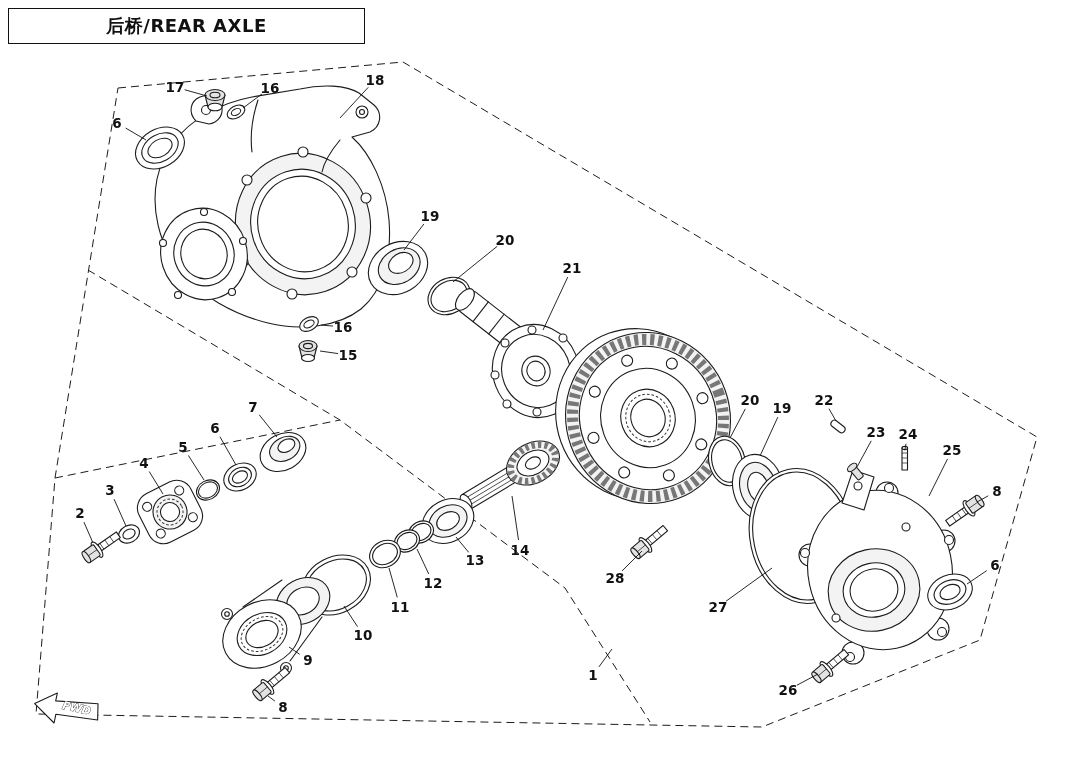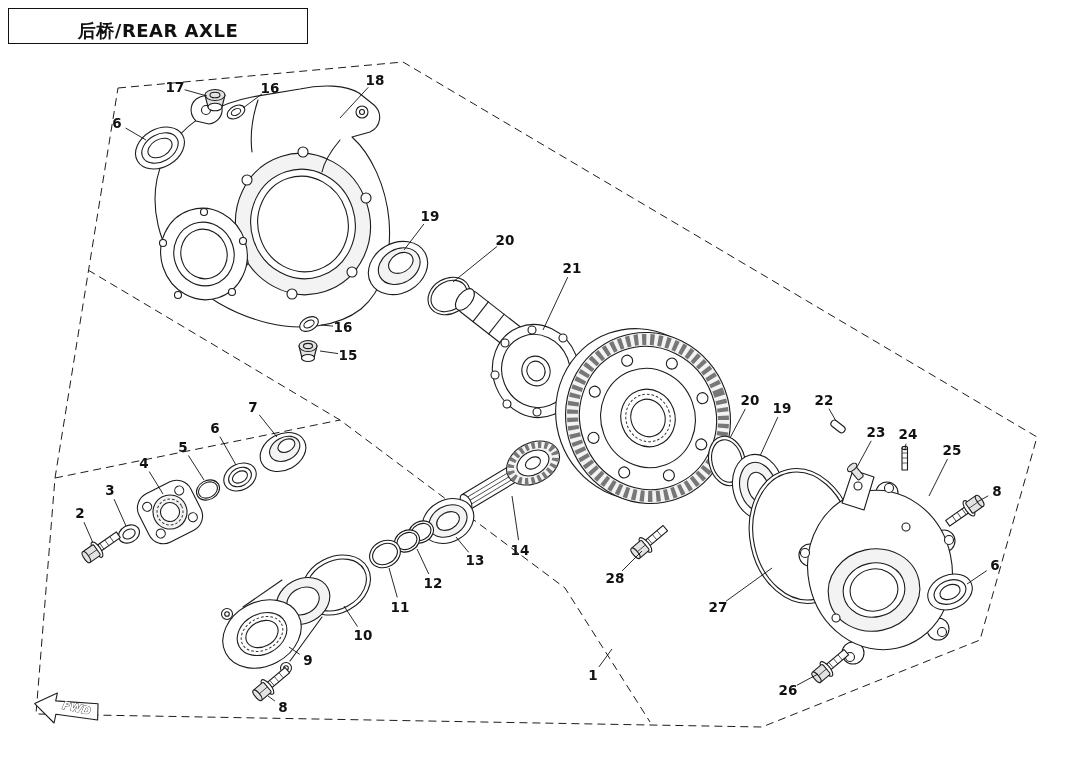--- a/index.html
+++ b/index.html
@@ -1,20 +1,20 @@
 <!DOCTYPE html>
 <html style="--line: #1c1c1c; --bg: #ffffff; --fl: #f3f3f3; --fm: #e3e3e3; --teeth: #777777;"><head>
 <meta charset="utf-8">
 <style>
   *{margin:0;padding:0;box-sizing:border-box}
   html,body{width:1090px;height:760px;background:var(--bg,#fff);
     font-family:"DejaVu Sans","Liberation Sans",sans-serif}
   .stage{position:relative;width:1090px;height:760px;overflow:hidden;background:var(--bg,#fff)}
-  .title-box{position:absolute;left:8px;top:8px;width:300px;height:36px;border:1.8px solid #111;
-    background:#fff;display:flex;align-items:flex-end;justify-content:center;z-index:5}
+  .title-box{position:absolute;left:8px;top:8px;width:357px;height:36px;border:1.8px solid #111;
+    background:#fff;display:flex;align-items:center;justify-content:center;z-index:5}
   .title-box span{font-size:18px;font-weight:bold;letter-spacing:.5px;color:#111}
   svg.scene{position:absolute;left:0;top:0}
   .ln{stroke:var(--line,#1c1c1c);stroke-width:1.1;fill:none;stroke-linejoin:round;stroke-linecap:round}
   .thin{stroke:var(--line,#1c1c1c);stroke-width:.7;fill:none}
   .fw{fill:#fff}
   .fl{fill:var(--fl,#f3f3f3)}
   .fm{fill:var(--fm,#e3e3e3)}
   .dash{stroke:var(--line,#1c1c1c);stroke-width:1;fill:none;stroke-dasharray:8 5}
   .splin{stroke:#333;stroke-width:1;fill:none;stroke-dasharray:2.6 2}
   .teeth{fill:none;stroke:var(--teeth,#777);stroke-width:11;stroke-dasharray:4.2 3.8}

